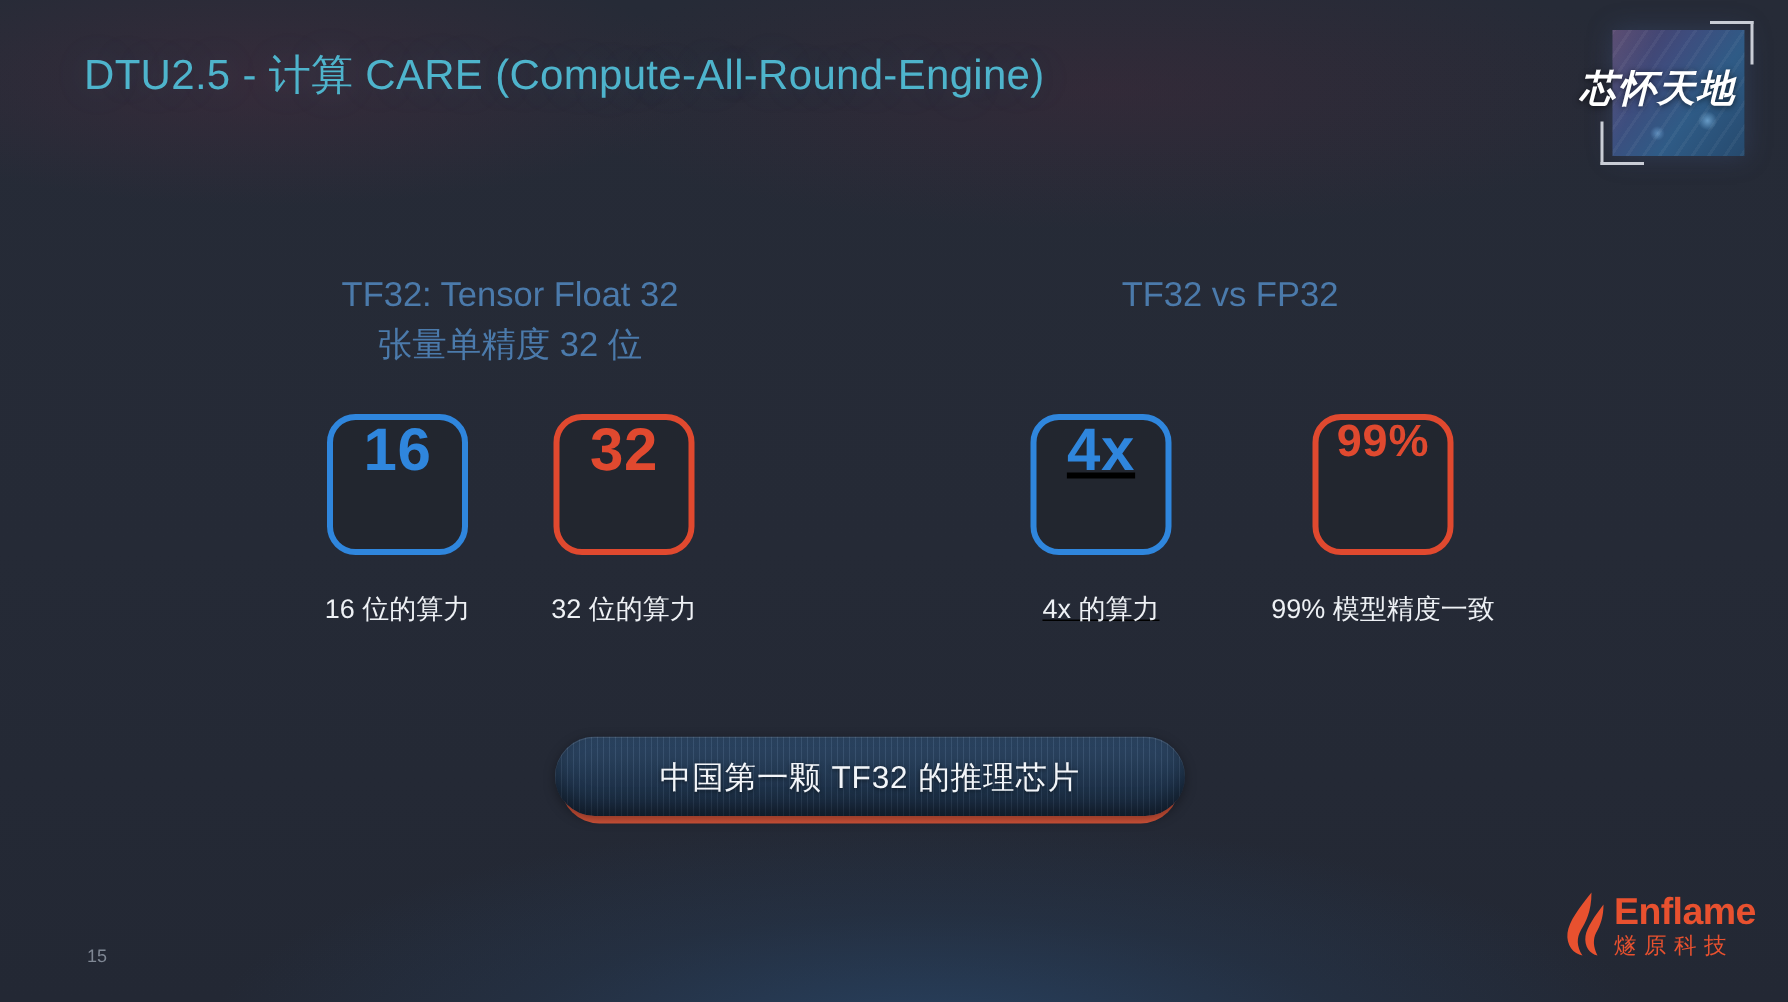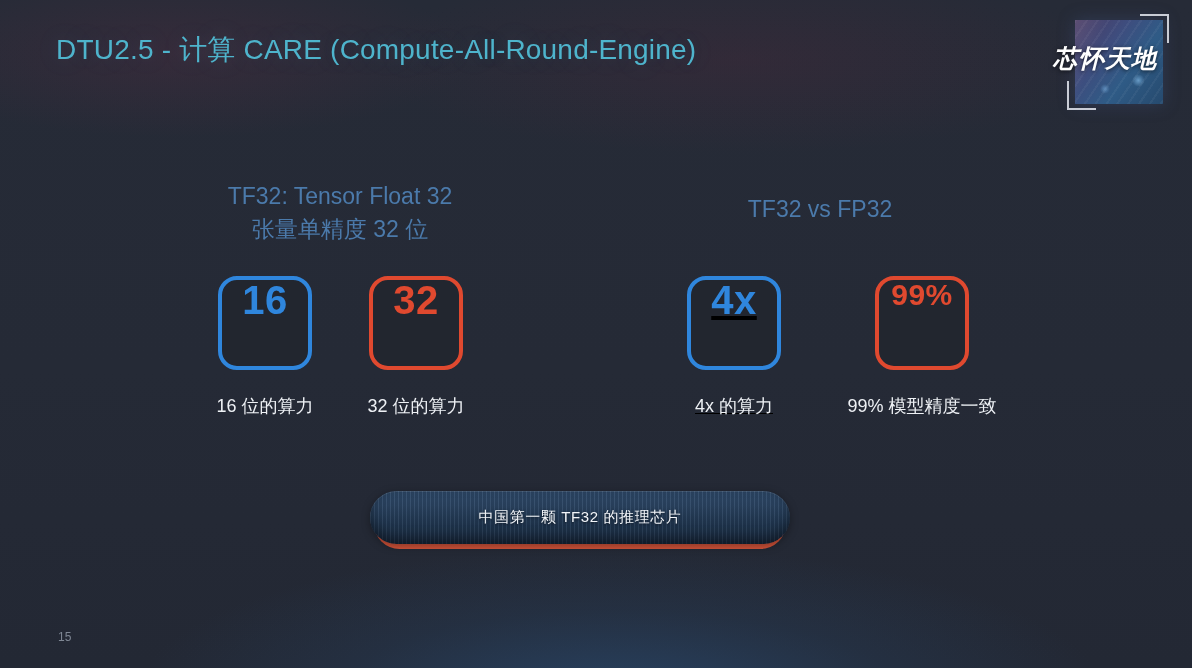--- a/index.html
+++ b/index.html
@@ -100,21 +100,21 @@
   
   .group-head {
     position: absolute;
     text-align: center;
     color: #4b7aab;
     font-size: 23px;
     line-height: 33px;
     white-space: nowrap;
   }
   .group-head.left  { left: 140px; top: 180px; width: 400px; }
-  .group-head.right { left: 620px; top: 180px; width: 400px; margin-top: 13px; }
+  .group-head.right { left: 620px; top: 180px; width: 400px; }
 
   
   .stat {
     position: absolute;
     width: 150px;
     text-align: center;
   }
   .stat-box {
     width: 94px;
     height: 94px;
@@ -178,21 +178,21 @@
       linear-gradient(180deg, #2f4a6b 0%, #2b4563 28%, #203650 65%, #1b2c42 100%);
     box-shadow: inset 0 1px 0 rgba(255,255,255,0.10),
                 inset 0 -6px 12px rgba(0,0,0,0.35),
                 0 2px 8px rgba(0,0,0,0.35);
     display: flex;
     align-items: center;
     justify-content: center;
     overflow: hidden;
   }
   .pill .pill-text {
-    font-size: 15px;
+    font-size: 21px;
     color: #f2f5f9;
     letter-spacing: 0.6px;
     text-shadow: 0 1px 3px rgba(0,0,0,0.6);
     text-align: center;
   }
 
   
   .page-num {
     position: absolute;
     left: 58px;
@@ -290,14 +290,22 @@
 
   <div class="pill-wrap">
     <div class="pill-shadow"></div>
     <div class="pill">
       <span class="pill-text">中国第一颗 TF32 的推理芯片</span>
     </div>
   </div>
 
   <div class="page-num">15</div>
 
+  <div class="enflame">
+    <svg class="enflame-flame" viewBox="0 0 34 44">
+      <path d="M21 1 C 13 11, 6 20, 5 28 C 4 36, 9 42, 15 43 C 11 37, 11 31, 14 26 C 17 21, 21 14, 21 1 Z" fill="#e8512f"></path>
+      <path d="M29 9 C 23 17, 18 24, 17 30 C 16 37, 20 42, 25 43 C 22 37, 22 32, 24 28 C 27 23, 29 17, 29 9 Z" fill="#e8512f"></path>
+    </svg>
+    <div class="enflame-name">Enflame</div>
+    <div class="enflame-cn">燧原科技</div>
+  </div>
 
 </div>
 
 </body></html>

